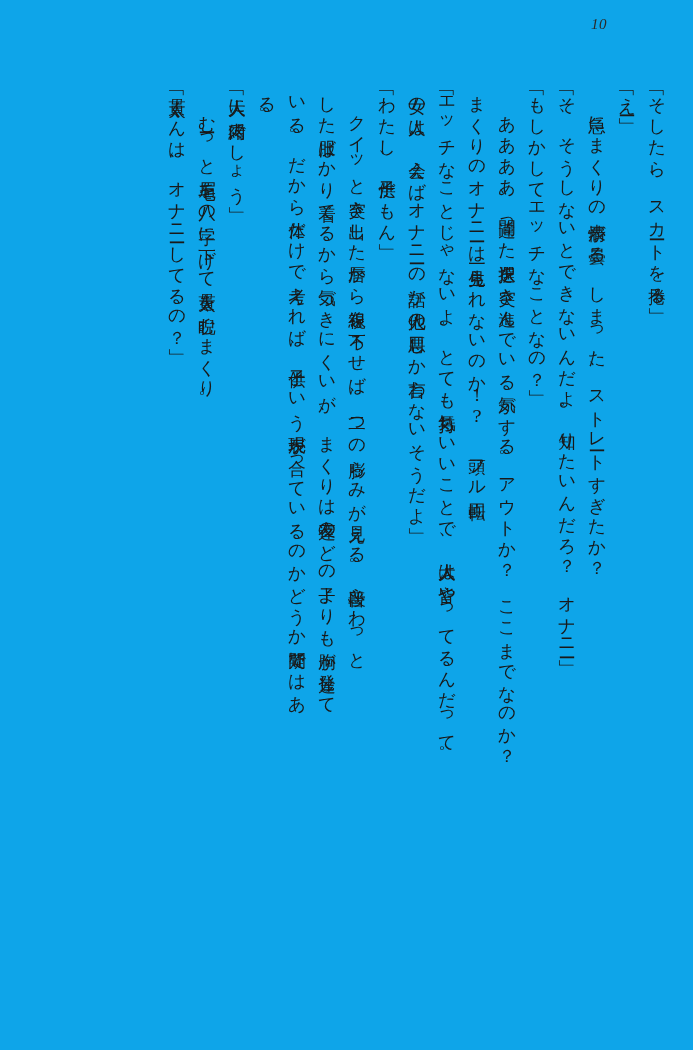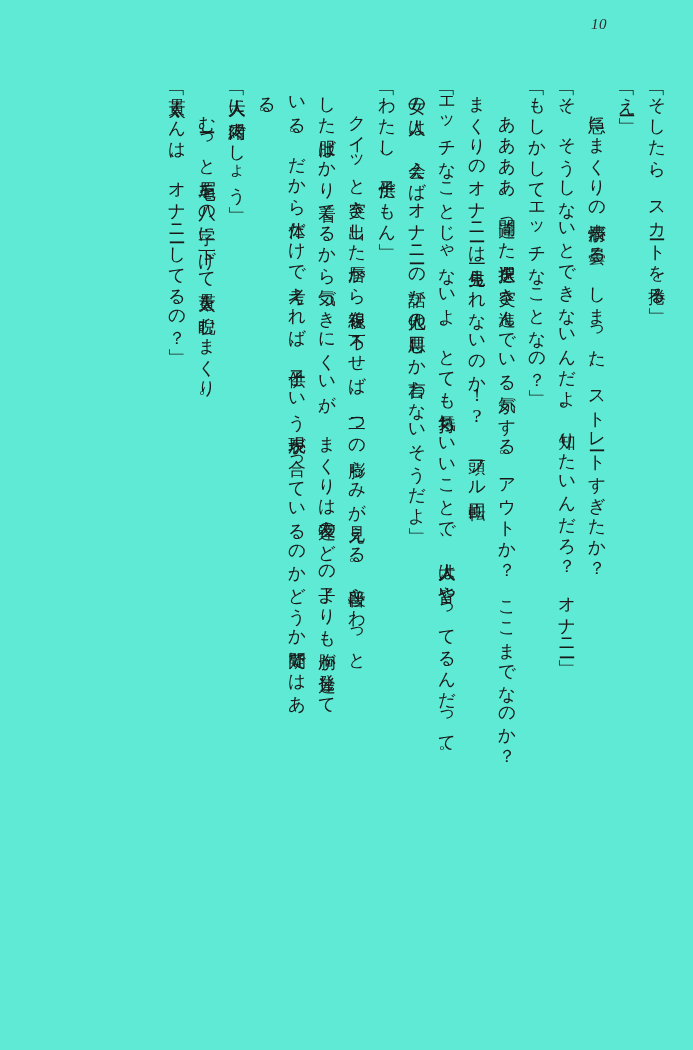--- a/index.html
+++ b/index.html
@@ -15,21 +15,21 @@
     color: #1a1a1a;
     overflow: hidden;
   }
 
   .page {
     position: absolute;
     left: 0;
     top: 0;
     width: 693px;
     height: 1050px;
-    background: #5eead4;
+    background: #0ea5e9;
   }
 
   
   .page-number {
     position: absolute;
     top: 16px;
     right: 86px;
     font-family: "Liberation Serif", "DejaVu Serif", serif;
     font-style: italic;
     font-size: 15px;

